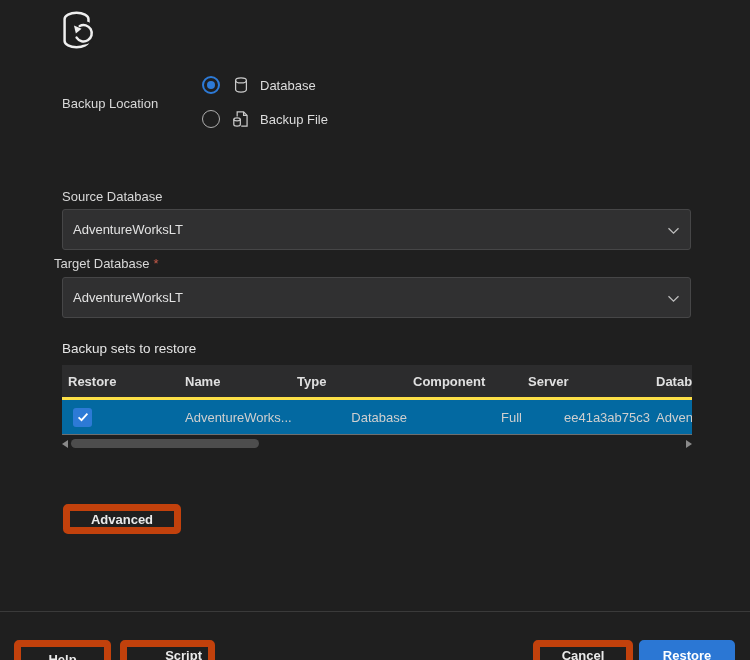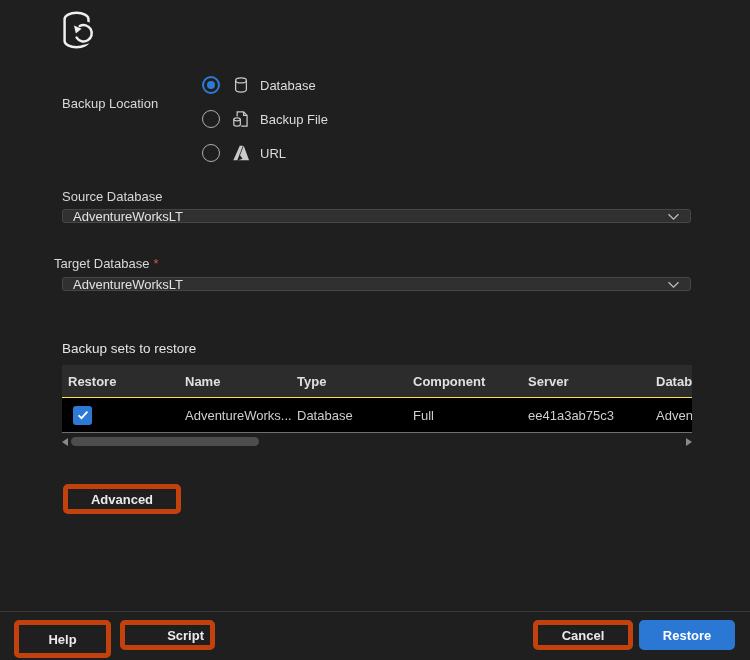--- a/index.html
+++ b/index.html
@@ -20,39 +20,39 @@
   
   .radio-group{position:absolute;left:202px;top:74px;display:flex;flex-direction:column;gap:12px;}
   .radio-item{display:flex;align-items:center;height:22px;cursor:pointer;}
   .radio-circle{width:18px;height:18px;border-radius:50%;box-sizing:border-box;border:1px solid #aeaeae;margin-right:12px;position:relative;flex:none;}
   .radio-circle.selected{border:2px solid #2d7ad6;}
   .radio-dot{position:absolute;left:50%;top:50%;width:8px;height:8px;margin:-4px 0 0 -4px;border-radius:50%;background:#2d7ad6;display:none;}
   .radio-circle.selected .radio-dot{display:block;}
   .option-icon{width:18px;height:18px;margin-right:10px;flex:none;}
   .radio-label{font-size:13px;color:#dcdcdc;}
   
-  .select{position:absolute;left:62px;width:629px;height:14px;background:#303031;border:1px solid #464647;border-radius:3px;box-sizing:border-box;display:flex;align-items:center;padding:0 10px;cursor:pointer;}
+  .select{position:absolute;left:62px;width:629px;height:41px;background:#303031;border:1px solid #464647;border-radius:3px;box-sizing:border-box;display:flex;align-items:center;padding:0 10px;cursor:pointer;}
   #source-select{top:209px;}
   #target-select{top:277px;}
   .select-value{font-size:13px;color:#e2e2e2;flex:1;white-space:nowrap;overflow:hidden;}
   
   .table{position:absolute;left:62px;top:365px;width:630px;}
   .thead{display:flex;background:#2c2c2d;height:32px;align-items:center;overflow:hidden;}
   .th{font-size:13px;font-weight:700;color:#e0e0e0;padding-left:6px;box-sizing:border-box;white-space:nowrap;overflow:hidden;flex:none;}
-  .trow{display:flex;background:#000000;height:34px;align-items:center;border-top:1px solid #fde047;overflow:hidden;}
+  .trow{display:flex;background:#0369a1;height:34px;align-items:center;border-top:3px solid #fde047;overflow:hidden;text-align:right;}
   .td{font-size:13px;color:#cfcfcf;padding-left:6px;box-sizing:border-box;white-space:nowrap;overflow:hidden;flex:none;}
   .c0{width:117px;}.c1{width:112px;}.c2{width:116px;}.c3{width:115px;}.c4{width:128px;}.c5{width:42px;}
   .checkbox{width:19px;height:19px;background:#2d7ad6;border-radius:3px;margin-left:11px;display:flex;align-items:center;justify-content:center;cursor:pointer;}
   .table-bottom-line{height:1px;background:#6f6f6f;}
   .hscroll{position:relative;height:17px;}
   .scroll-arrow-left{position:absolute;left:0;top:5px;width:0;height:0;border-top:4px solid transparent;border-bottom:4px solid transparent;border-right:6px solid #8a8a8a;cursor:pointer;}
   .scroll-arrow-right{position:absolute;right:0;top:5px;width:0;height:0;border-top:4px solid transparent;border-bottom:4px solid transparent;border-left:6px solid #8a8a8a;cursor:pointer;}
   .scroll-thumb{position:absolute;left:9px;top:4px;width:188px;height:9px;border-radius:5px;background:#4d4d4d;cursor:pointer;}
   
-  .btn{box-sizing:border-box;border:5px solid #c2410c;border-radius:5px;background:transparent;color:#eaeaea;font-size:13px;font-weight:600;font-family:"Liberation Sans",sans-serif;cursor:pointer;}
+  .btn{box-sizing:border-box;border:7px solid #c2410c;border-radius:5px;background:transparent;color:#eaeaea;font-size:13px;font-weight:600;font-family:"Liberation Sans",sans-serif;cursor:pointer;margin-top:20px;}
   #advanced-btn{position:absolute;left:63px;top:484px;width:118px;height:30px;}
   .footer-divider{position:absolute;left:0;right:0;top:611px;height:1px;background:#3a3a3a;}
   #help-btn{position:absolute;left:14px;top:620px;width:97px;height:38px;}
   #script-btn{position:absolute;left:120px;top:620px;width:95px;height:30px;text-align:right;}
   #cancel-btn{position:absolute;left:533px;top:620px;width:100px;height:30px;}
   #restore-btn{position:absolute;left:639px;top:620px;width:96px;height:30px;background:#2b77d4;border-color:#2b77d4;color:#ffffff;}
 </style>
 </head>
 <body>
 
@@ -94,30 +94,20 @@
             <path d="M4.6 5.8 V1.7 H10.3 L13.4 4.8 V14.3 H8.2"></path>
             <path d="M10.3 1.7 V4.8 H13.4"></path>
           </g>
           <path d="M1.6 8.3 C1.6 7.5 2.9 6.9 4.5 6.9 C6.1 6.9 7.4 7.5 7.4 8.3 V12.9 C7.4 13.7 6.1 14.3 4.5 14.3 C2.9 14.3 1.6 13.7 1.6 12.9 Z" fill="#1f1f1f" stroke="#cacaca" stroke-width="1.1"></path>
           <path d="M1.6 8.3 C1.6 9.1 2.9 9.7 4.5 9.7 C6.1 9.7 7.4 9.1 7.4 8.3" fill="none" stroke="#cacaca" stroke-width="1.1"></path>
         </svg>
       </span>
       <span class="radio-label">Backup File</span>
     </div>
 
-    <div class="radio-item">
-      <span class="radio-circle"></span>
-      <span class="option-icon">
-        <svg width="18" height="18" viewBox="0 0 16 16" fill="#cacaca">
-          <path d="M6.9 1.6 L9.7 1.6 L4.7 14.4 L1.2 14.4 Z"></path>
-          <path d="M10.4 1.6 L15.2 14.4 L5.3 14.4 L9.4 13.0 L7.1 10.1 Z"></path>
-        </svg>
-      </span>
-      <span class="radio-label">URL</span>
-    </div>
   </div>
 
   <div class="field-label" id="source-label">Source Database</div>
   <div class="select" id="source-select">
     <span class="select-value">AdventureWorksLT</span>
     <span class="chev">
       <svg width="13" height="8" viewBox="0 0 13 8">
           <path d="M1.5 1.3 L6.5 6.2 L11.5 1.3" stroke="#bdbdbd" stroke-width="1.3" fill="none"></path>
         </svg>
     </span>

